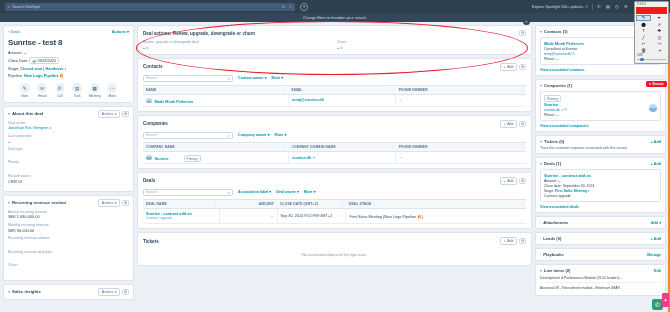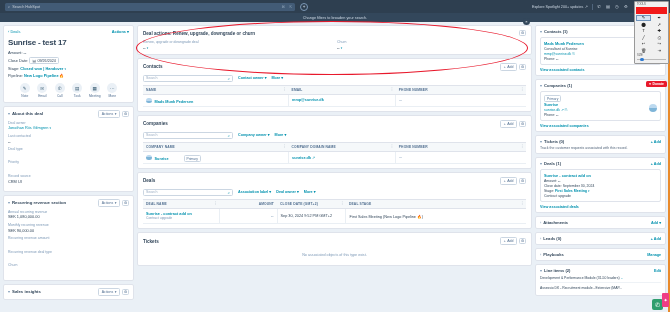--- a/index.html
+++ b/index.html
@@ -215,21 +215,21 @@
         <div class="breadcrumb-row">
           <div class="bc">
             <span>‹</span>
             <span>Deals</span>
           </div>
           <div class="actions-link">
             <span>Actions</span>
             <span>▾</span>
           </div>
         </div>
-        <div class="deal-title">Sunrise - test 17</div>
+        <div class="deal-title">Sunrise - test 8</div>
 
         <div class="kv">
           <span class="k">Amount:</span>
           <span>--</span>
         </div>
         <div class="kv">
           <span class="k">Close Date:</span>
           <span class="chip-date">
             <span>▤</span>
             <span>09/26/2024</span>

